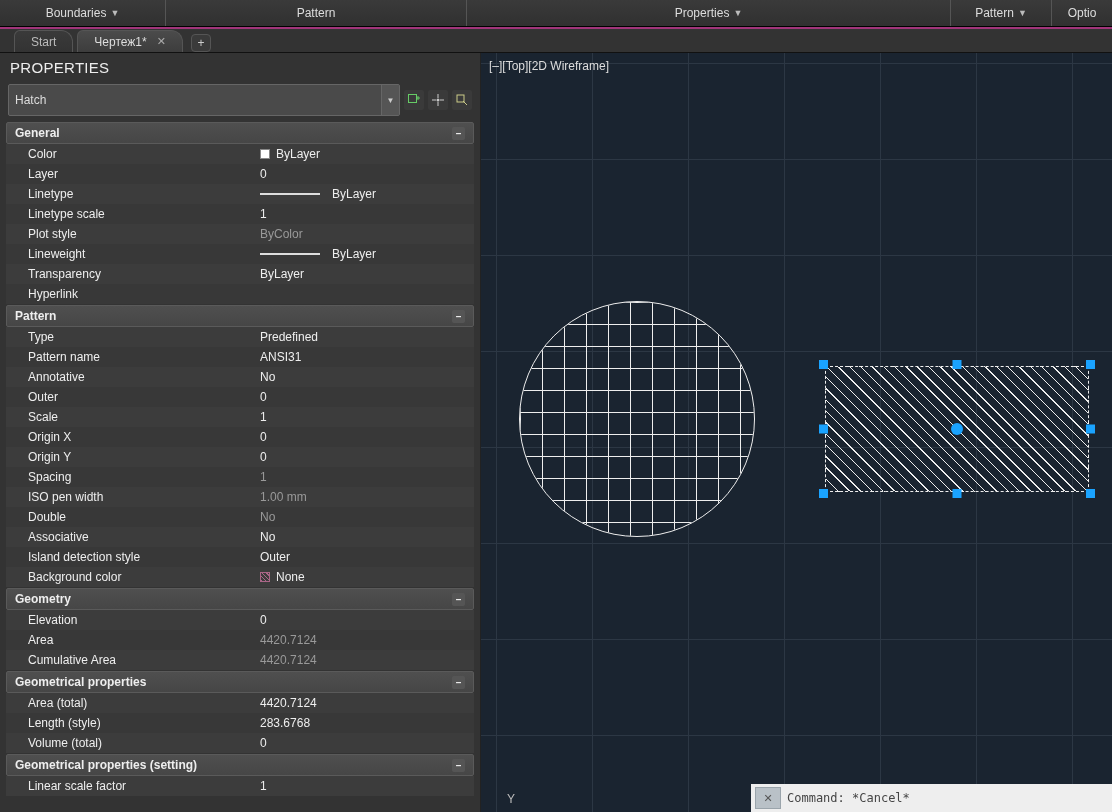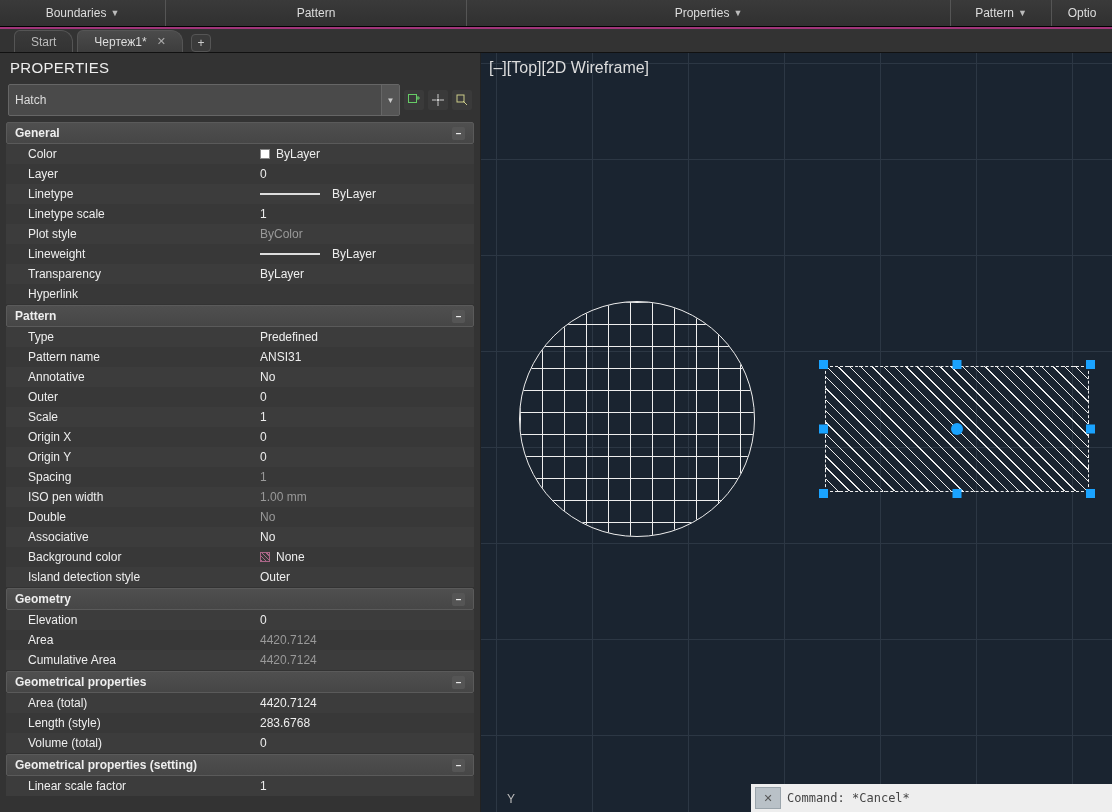--- a/index.html
+++ b/index.html
@@ -52,21 +52,21 @@
   .row:nth-child(odd){ background:#3c3c3c; }
   .row:nth-child(even){ background:#383838; }
   .cell-l { width:250px; padding-left:22px; display:flex; align-items:center; color:#eee; }
   .cell-r { flex:1; display:flex; align-items:center; padding-left:4px; color:#eee; gap:6px; }
   .cell-r.dim { color:#999; }
   .lw-line { flex:0 0 60px; height:0; border-top:2px solid #ddd; margin-right:6px; }
   .swatch { width:10px; height:10px; background:#fff; border:1px solid #888; }
   .chk { width:10px; height:10px; border:1px solid #a68; background:repeating-linear-gradient(45deg,#a68 0,#a68 1px,transparent 1px,transparent 3px); }
 
   
-  .vp-label { position:absolute; left:8px; top:6px; color:#ddd; font-size:16px; }
+  .vp-label { position:absolute; left:8px; top:6px; color:#ddd; font-size:12px; }
   .vp-grid { position:absolute; inset:0;
              background-image:
                linear-gradient(#2c3744 1px, transparent 1px),
                linear-gradient(90deg,#2c3744 1px, transparent 1px);
              background-size: 96px 96px;
              background-position: 15px 10px; }
   .axis-y { position:absolute; left:26px; bottom:6px; color:#bbb; font-size:12px; }
 
   
   .cmd { position:absolute; right:0; bottom:0; left:270px; height:28px;
@@ -300,30 +300,30 @@
                 <span>No</span>
               </div>
             </div>
             <div class="row">
               <div class="cell-l">Associative</div>
               <div class="cell-r">
                 <span>No</span>
               </div>
             </div>
             <div class="row">
+              <div class="cell-l">Island detection style</div>
+              <div class="cell-r">
+                <span>Outer</span>
+              </div>
+            </div>
+            <div class="row">
               <div class="cell-l">Background color</div>
               <div class="cell-r">
                 <span class="chk"></span>
                 <span>None</span>
-              </div>
-            </div>
-            <div class="row">
-              <div class="cell-l">Island detection style</div>
-              <div class="cell-r">
-                <span>Outer</span>
               </div>
             </div>
           </div>
         </div>
         <div class="section">
           <div class="sect-head">
             <span>Geometry</span>
             <span class="collapse">–</span>
           </div>
           <div class="rows">

